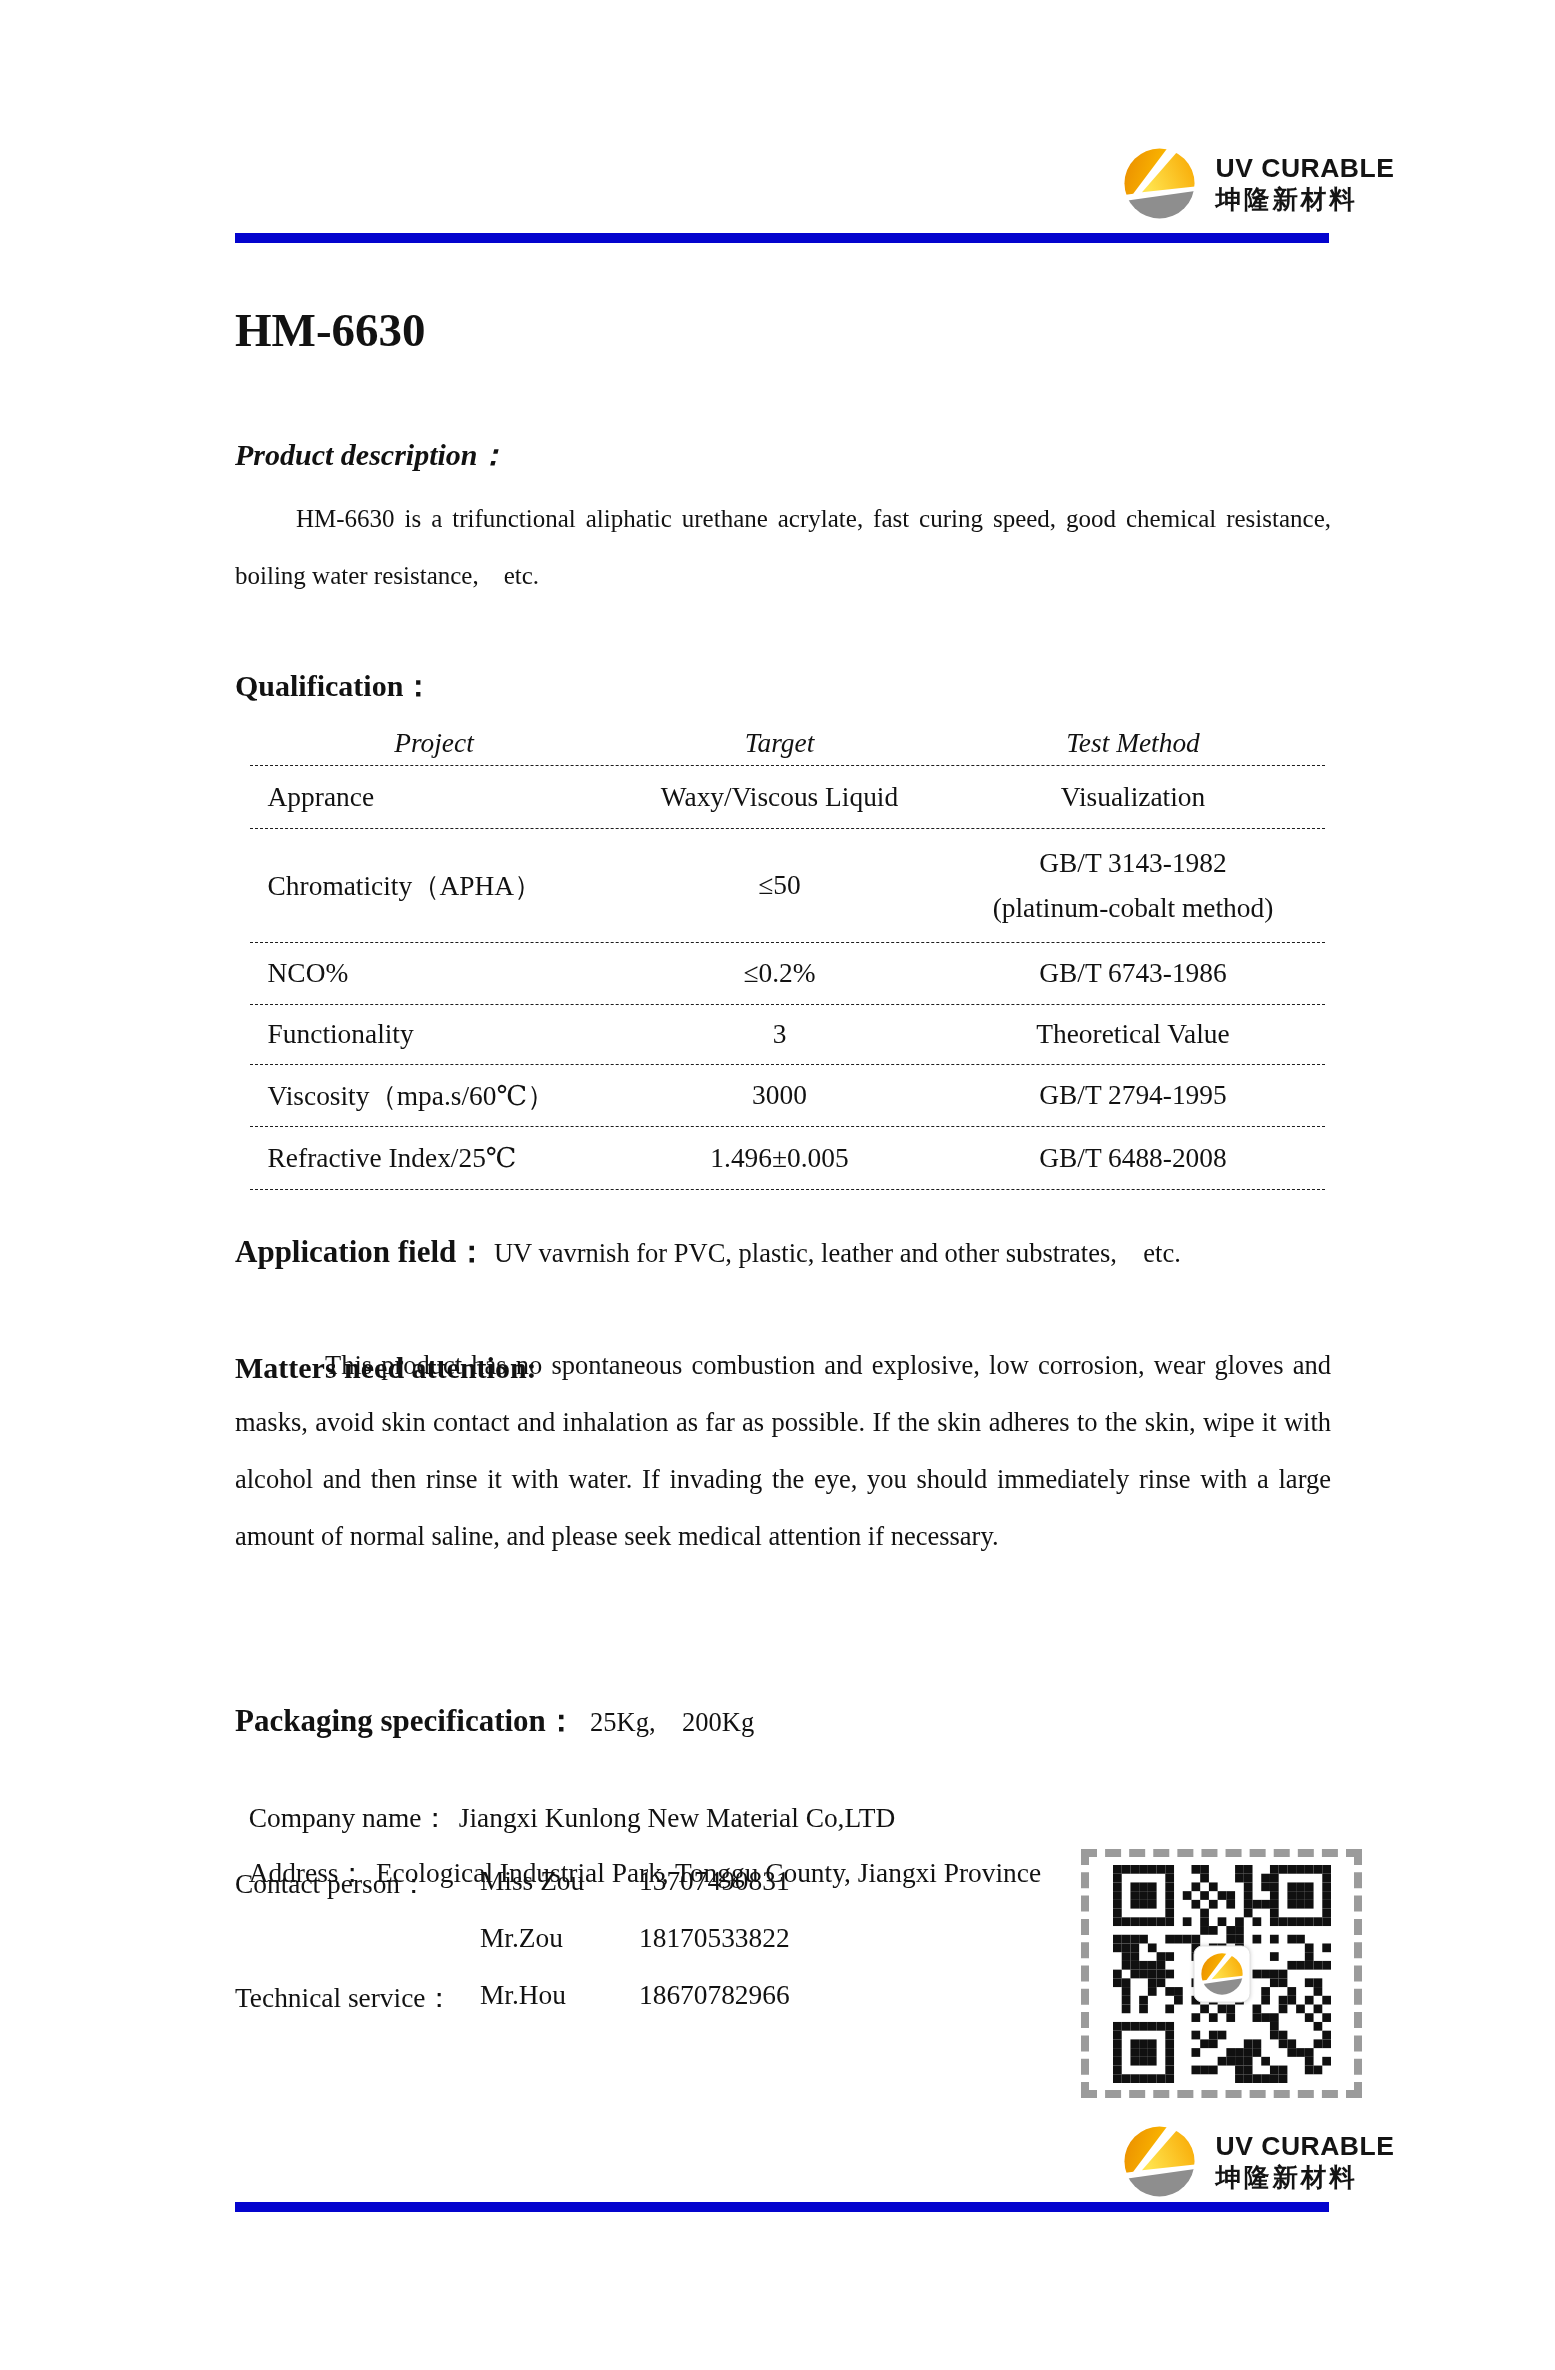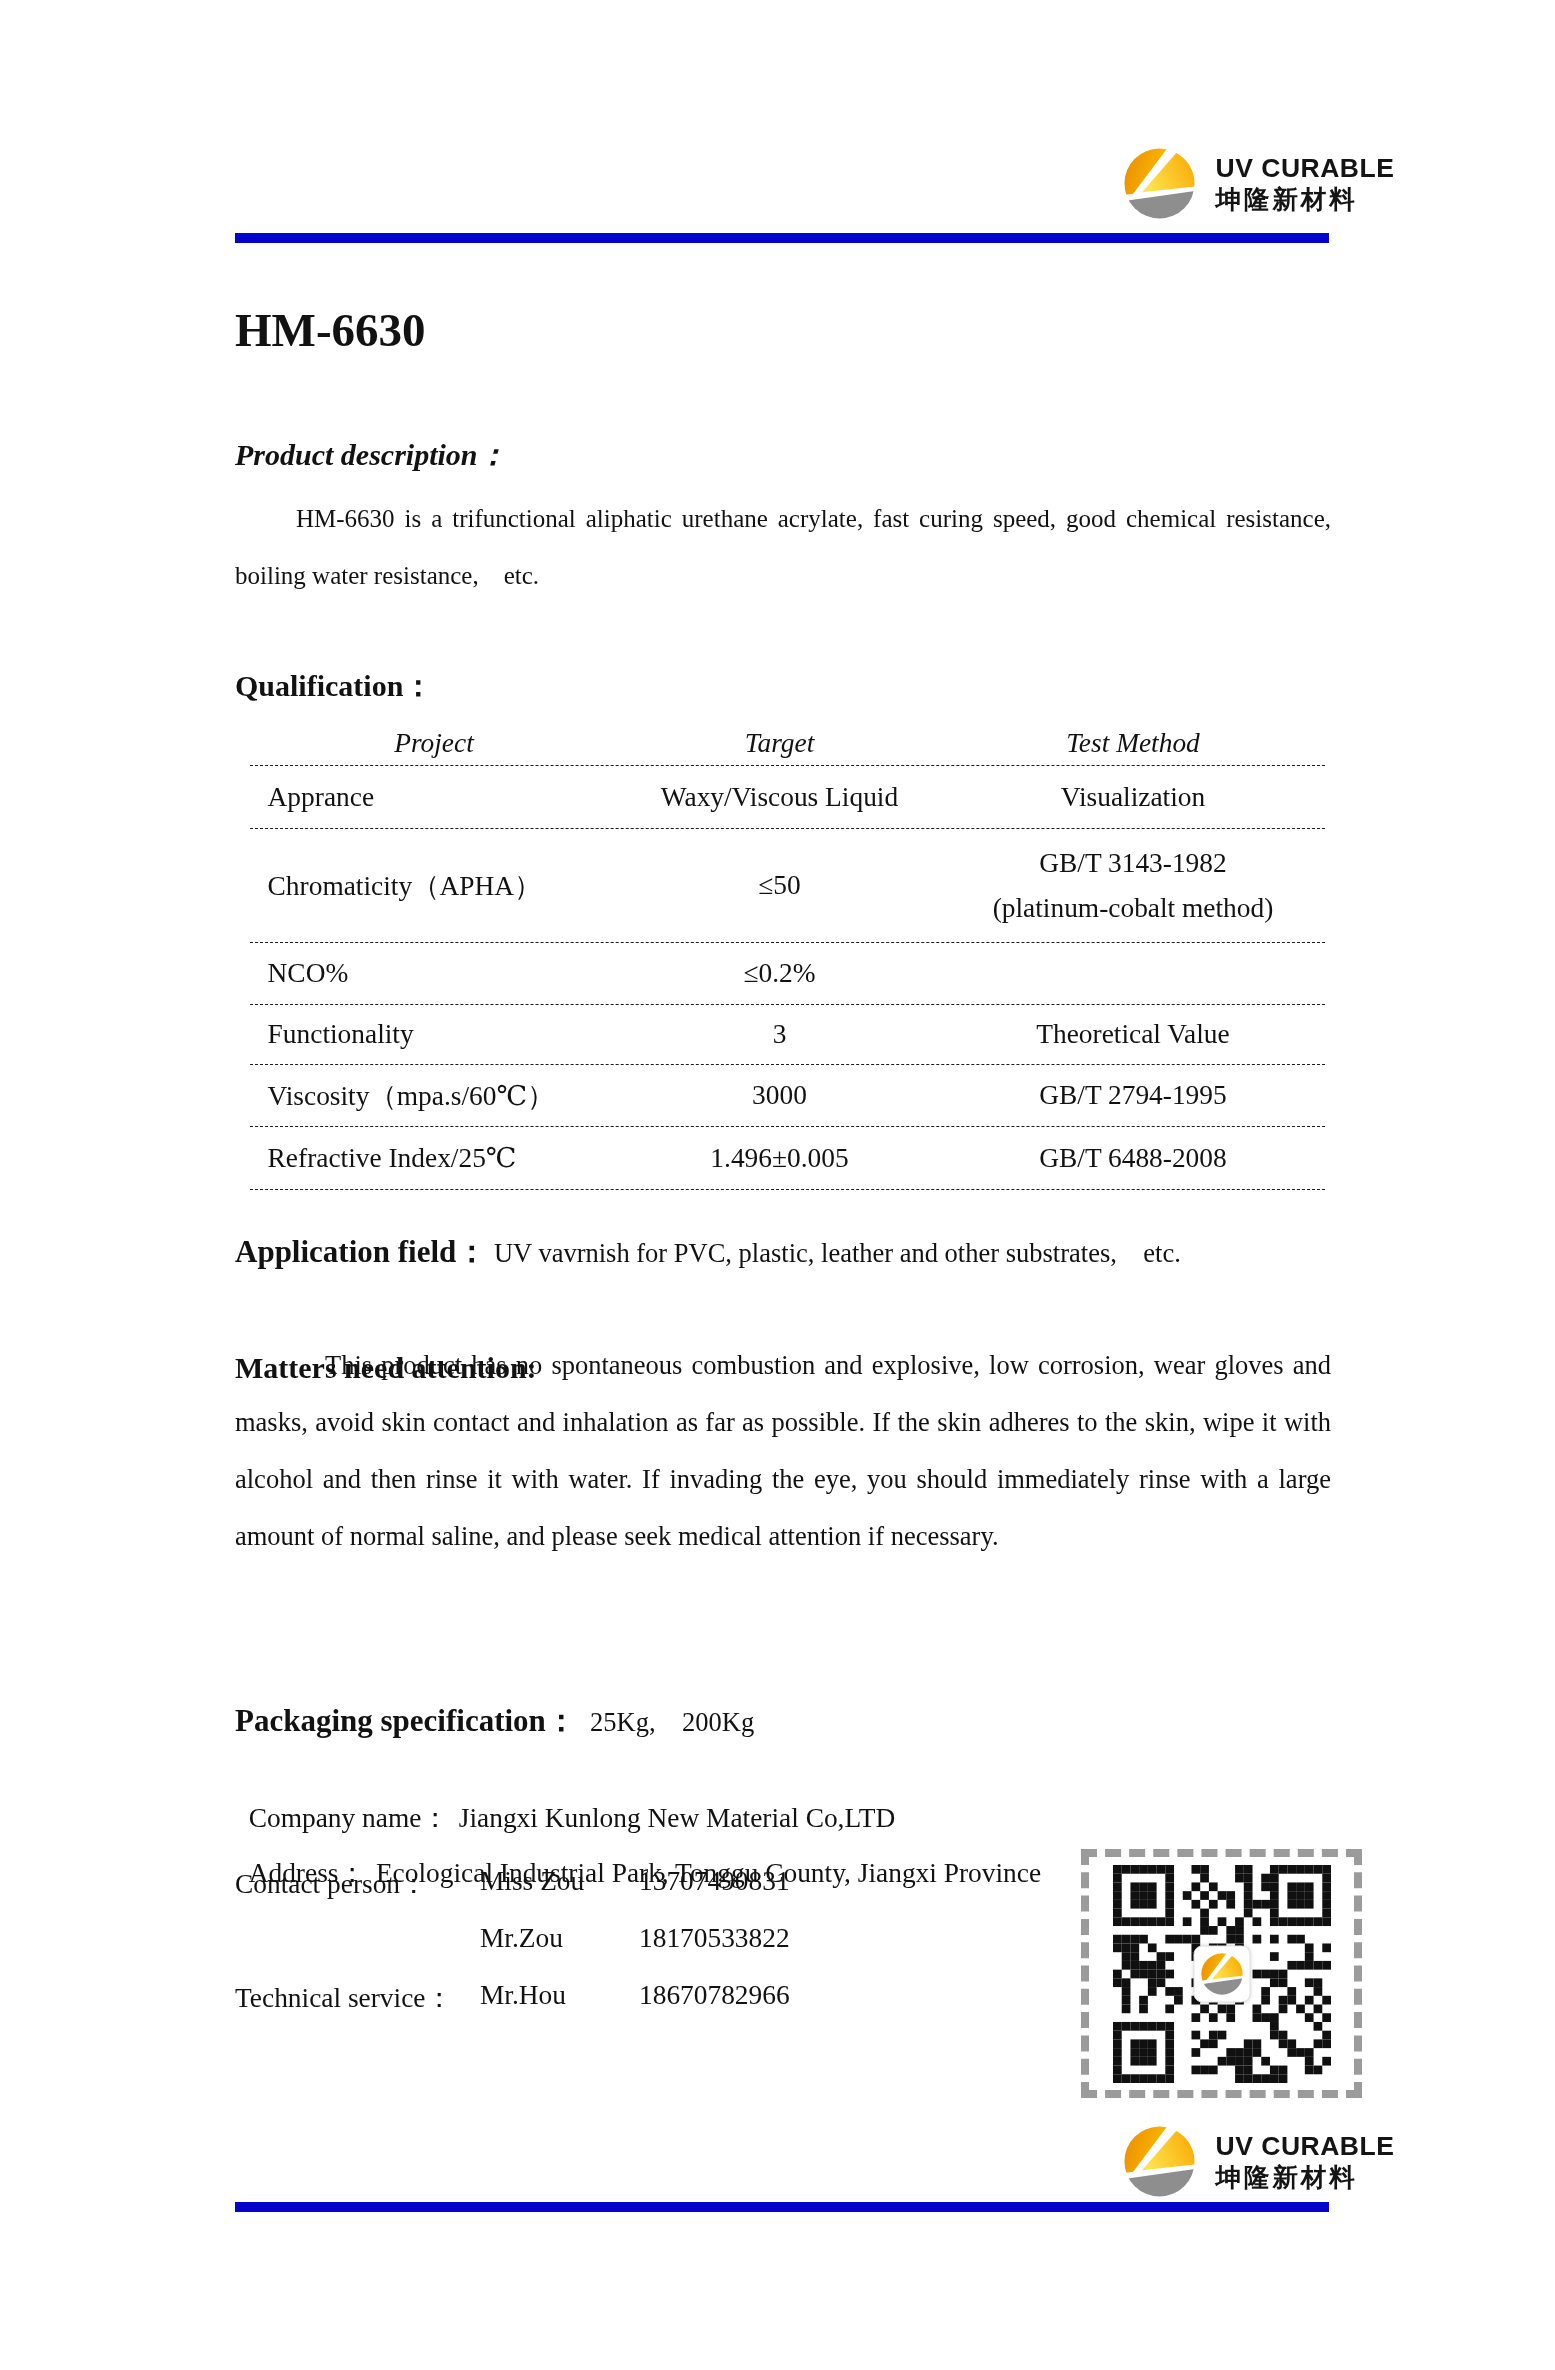--- a/index.html
+++ b/index.html
@@ -129,20 +129,21 @@
   <div class="t-grid qrow">
     <div class="c-project">Chromaticity（APHA）</div>
     <div class="c-target">≤50</div>
     <div class="c-method">GB/T 3143-1982
 (platinum-cobalt method)</div>
   </div>
 
   <div class="t-grid qrow">
     <div class="c-project">NCO%</div>
     <div class="c-target">≤0.2%</div>
+    <div class="c-method">GB/T 6743-1986</div>
   </div>
 
   <div class="t-grid qrow">
     <div class="c-project">Functionality</div>
     <div class="c-target">3</div>
     <div class="c-method">Theoretical Value</div>
   </div>
 
   <div class="t-grid qrow">
     <div class="c-project">Viscosity（mpa.s/60℃）</div>

